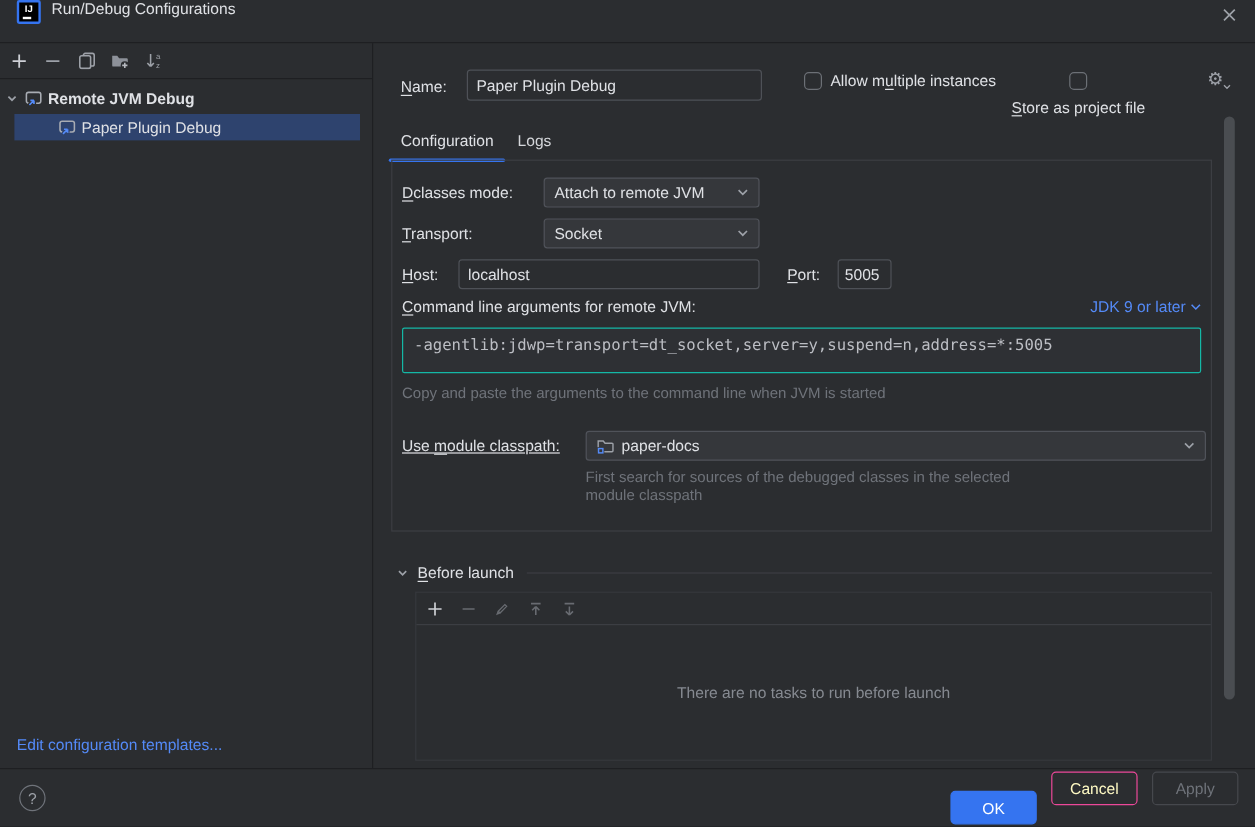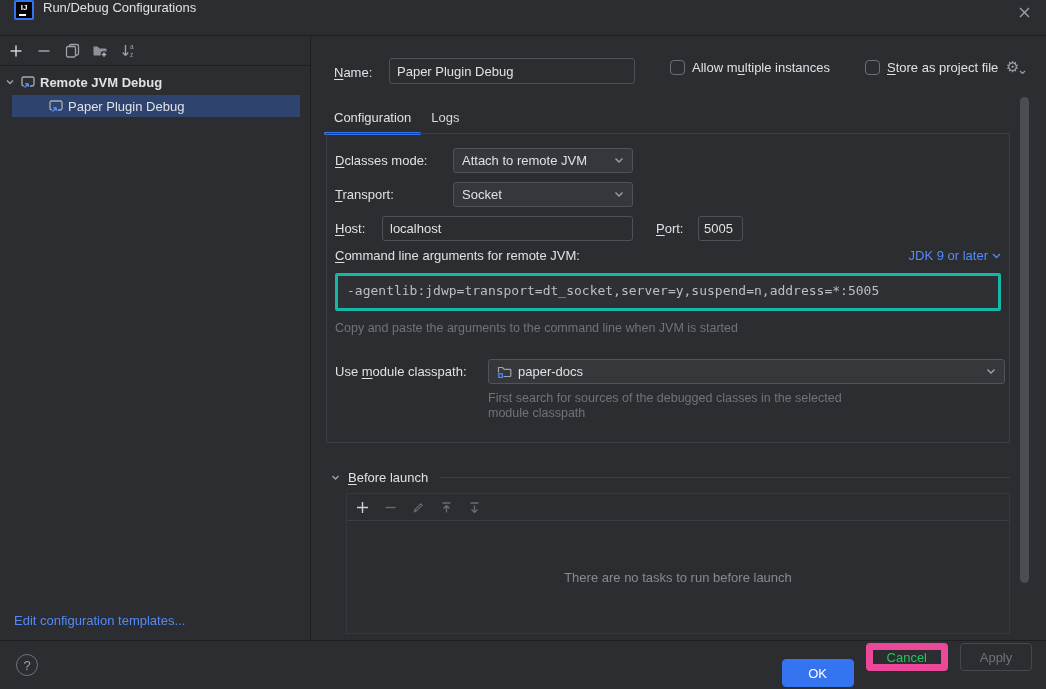--- a/index.html
+++ b/index.html
@@ -30,61 +30,61 @@
   
   .main { position:absolute; left:312px; top:36px; right:0; bottom:49px; }
   .row-label { color:#dfe1e5; }
   .mn { text-decoration:underline; text-underline-offset:2px; }
 
   .name-row { position:absolute; left:22px; top:23px; height:26px; display:flex; align-items:center; }
   .name-input { position:absolute; left:77px; top:22px; width:246px; height:26px; background:transparent;
                 border:1px solid #4e5157; border-radius:3px; color:#dfe1e5; font:13px "Liberation Sans","DejaVu Sans",sans-serif;
                 padding:0 7px; outline:none; }
   .chk-group { position:absolute; top:24px; display:flex; align-items:center; gap:7px; }
-  .chk-allow { left:358px;align-items:center; } .chk-store { left:553px; }
+  .chk-allow { left:358px;align-items:center; } .chk-store { left:531px;flex-direction:column; }
   .checkbox { width:15px; height:15px; border:1.5px solid #6c7076; border-radius:4px; background:transparent; }
   .gear-wrap { position:absolute; left:694px; top:23px; display:flex; align-items:flex-end; }
   .gear-glyph { font-size:15px; color:#9da1a8; line-height:16px; }
 
   .tabs { position:absolute; left:12px; top:66px; display:flex; }
   .tab { padding:8px 10px 10px 10px; position:relative; color:#dfe1e5; }
   .tab.active:after { content:""; position:absolute; left:0; right:0; bottom:0; height:3px; background:#3574f0; border-radius:2px; }
   .tab.inactive { color:#d4d6da; }
 
   .scrollpane { position:absolute; left:14px; top:97px; width:684px; height:310px;
                 border:1px solid #3c3e43; border-top:1px solid #3c3e43; }
   .sp-abs { position:absolute; }
   .combo { height:25px; background:#35373b; border:1px solid #50535a; border-radius:3px;
            display:flex; align-items:center; padding:0 8px; color:#dfe1e5; }
   .combo .chev { margin-left:auto; }
   .txt-input { height:25px; background:transparent; border:1px solid #4e5157; border-radius:3px; color:#dfe1e5;
                font:13px "Liberation Sans","DejaVu Sans",sans-serif; padding:0 7px; outline:none; }
   .jdk-link { color:#548af7; display:flex; align-items:center; gap:4px; }
-  .args-box { background:#2e3034; border:3px solid #14b8a6; border-radius:2px; padding:7px 9px;
+  .args-box { background:#2e3034; border:1px solid #14b8a6; border-radius:2px; padding:7px 9px;
               font-family:"DejaVu Sans Mono","Liberation Mono",monospace; font-size:13px; color:#bcbec4; }
   .hint { color:#6f737a; font-size:12.5px; line-height:15px; }
 
   .bl-header { position:absolute; left:18px; top:434px; width:680px; display:flex; align-items:center; gap:7px; }
   .bl-rule { flex:1; height:1px; background:#3c3e43; margin-left:4px; }
   .bl-panel { position:absolute; left:34px; top:457px; width:664px; height:141px; border:1px solid #36383d; }
   .bl-toolbar { height:27px; border-bottom:1px solid #3c3e43; display:flex; align-items:center; gap:15px; padding-left:9px; }
   .bl-empty { height:112px; display:flex; align-items:center; justify-content:center; color:#868a91; }
 
   .v-scrollbar { position:absolute; left:708px; top:61px; width:9px; height:486px; background:#4a4d51; border-radius:5px; }
 
   
   .footer { position:absolute; left:0; right:0; bottom:0; height:49px; border-top:1px solid #1e1f22;
             display:flex; align-items:center; padding:0 14px 0 16px; }
   .help-btn { width:22px; height:22px; border:1.5px solid #6f737a; border-radius:50%; color:#9da1a8;
               display:flex; align-items:center; justify-content:center; font-size:13px; }
   .btns { margin-left:auto; display:flex; gap:12px; }
   .btn { min-width:72px; height:28px; border-radius:4px; display:flex; align-items:center; justify-content:center;
          font:13px "Liberation Sans","DejaVu Sans",sans-serif; padding:0 14px; }
   .btn-primary { background:#3574f0; color:#fff; border:1px solid #3574f0;margin-top:16px; }
-  .btn-secondary { background:transparent; color:#22c55e; border:7px solid #ec4899; }
+  .btn-secondary { background:transparent; color:#fef9c3; border:1px solid #ec4899; }
   .btn-disabled { background:transparent; color:#6f737a; border:1px solid #46484d; }
 
   svg { display:block; }
 </style>
 </head>
 <body>
 
 <div class="dialog">
 
   <div class="titlebar">
@@ -225,21 +225,21 @@
               <path d="M1 1 L4.5 4.5 L8 1" stroke="#548af7" stroke-width="1.3" fill="none"></path>
             </svg>
           </span>
       </div>
 
       <div class="sp-abs args-box" style="left:8px; top:139px; right:8px; height:38px;">
         <span>-agentlib:jdwp=transport=dt_socket,server=y,suspend=n,address=*:5005</span>
       </div>
       <div class="sp-abs hint" style="left:8px; top:187px;">Copy and paste the arguments to the command line when JVM is started</div>
 
-      <div class="sp-abs row-label" style="left:8px; top:230px;"><span>Use </span><span class="mn">m</span><span>odule classpath:</span></div>
+      <div class="sp-abs row-label" style="left:8px; top:230px;text-decoration:underline;"><span>Use </span><span class="mn">m</span><span>odule classpath:</span></div>
       <div class="sp-abs combo" style="left:161px; top:225px; width:517px;">
         <span style="margin-right:6px;">
           <svg width="15" height="15" viewBox="0 0 15 15">
             <path d="M1.5 3.5 h4.2 l1.5 1.8 h5.8 a.8 .8 0 0 1 .8 .8 V11.7 a.8 .8 0 0 1 -.8 .8 H2.3 a.8 .8 0 0 1 -.8 -.8 z" stroke="#9da1a8" fill="none" stroke-width="1.2"></path>
             <rect x="0.6" y="8.6" width="6" height="6" fill="#35373b"></rect>
             <rect x="1.8" y="9.8" width="3.6" height="3.6" stroke="#548af7" fill="none" stroke-width="1.2"></rect>
           </svg>
         </span>
         <span>paper-docs</span>
         <span class="chev">

